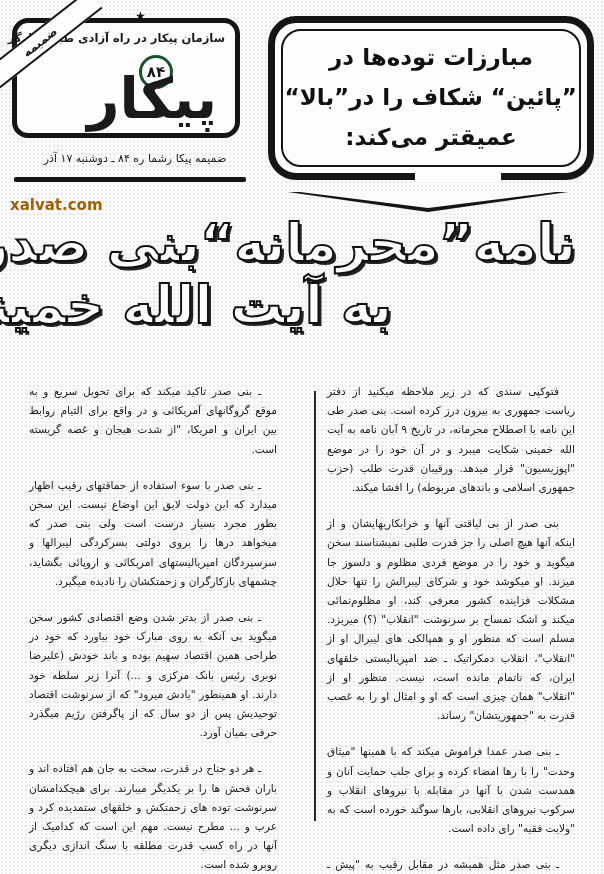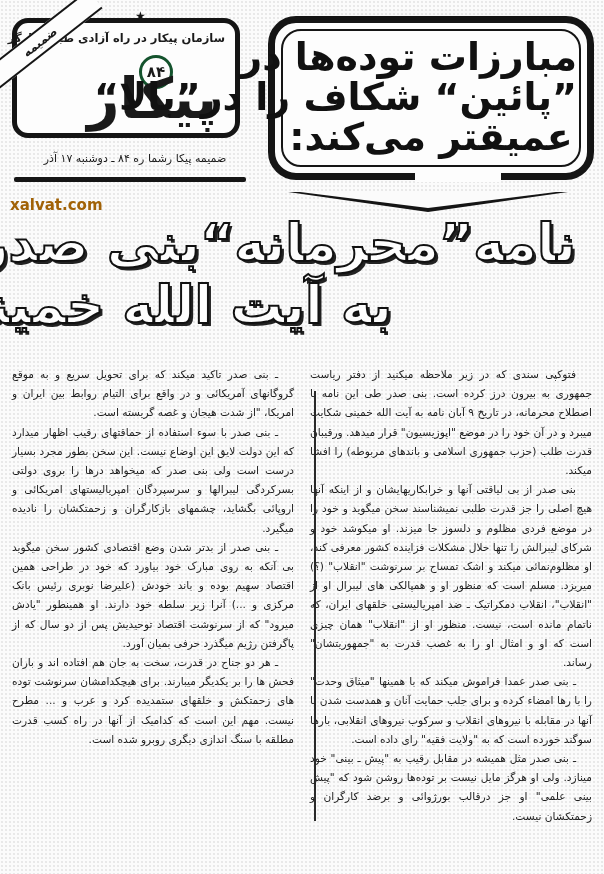--- a/index.html
+++ b/index.html
@@ -157,21 +157,21 @@
       border-top: 17px solid #fbfbfb;
     }
     .bubble-text {
       position: absolute;
       top: 14px;
       left: 10px;
       right: 10px;
       direction: rtl;
       text-align: center;
       font-weight: bold;
-      font-size: 38px;
+      font-size: 23px;
       line-height: 40px;
       color: #111;
     }
     .bubble-text div { white-space: nowrap; }
 
     
     .watermark {
       position: absolute;
       left: 10px;
       top: 196px;
@@ -222,21 +222,21 @@
       width: 282px;
       direction: rtl;
       text-align: justify;
       font-size: 10.6px;
       line-height: 19.2px;
       color: #1d1d1d;
     }
     .col-right { right: 0; }
     .col-left { left: 0; }
     .col p {
-      margin: 0;
+      margin: 17px;
       text-indent: 16px;
     }
     .col-divider {
       position: absolute;
       top: 26px;
       left: 302px;
       width: 2px;
       height: 430px;
       background: #2a2a2a;
     }

